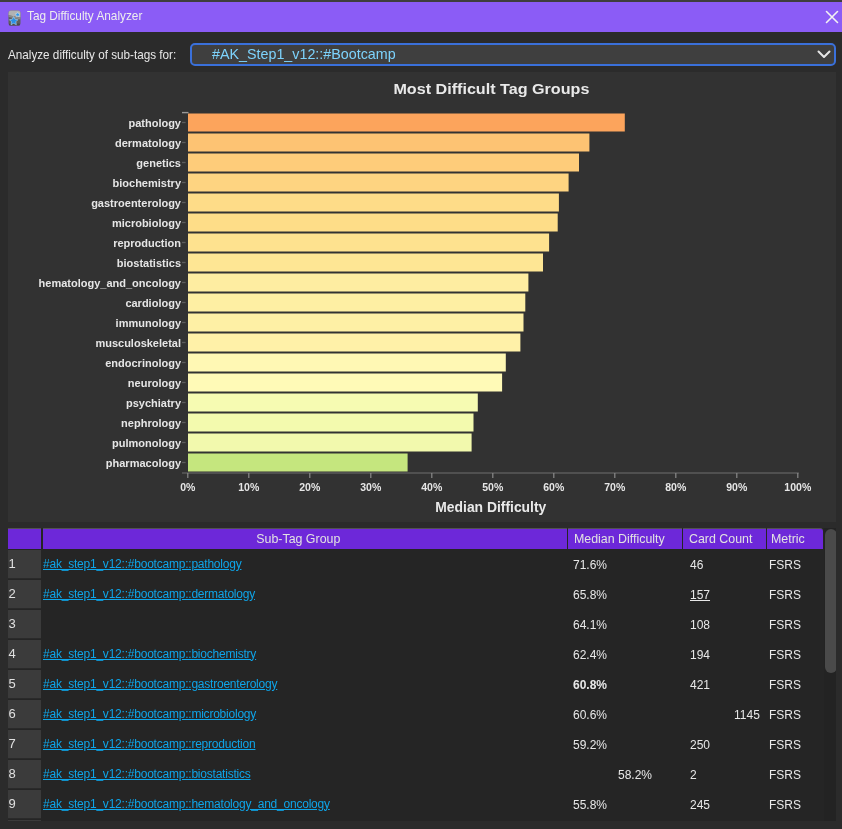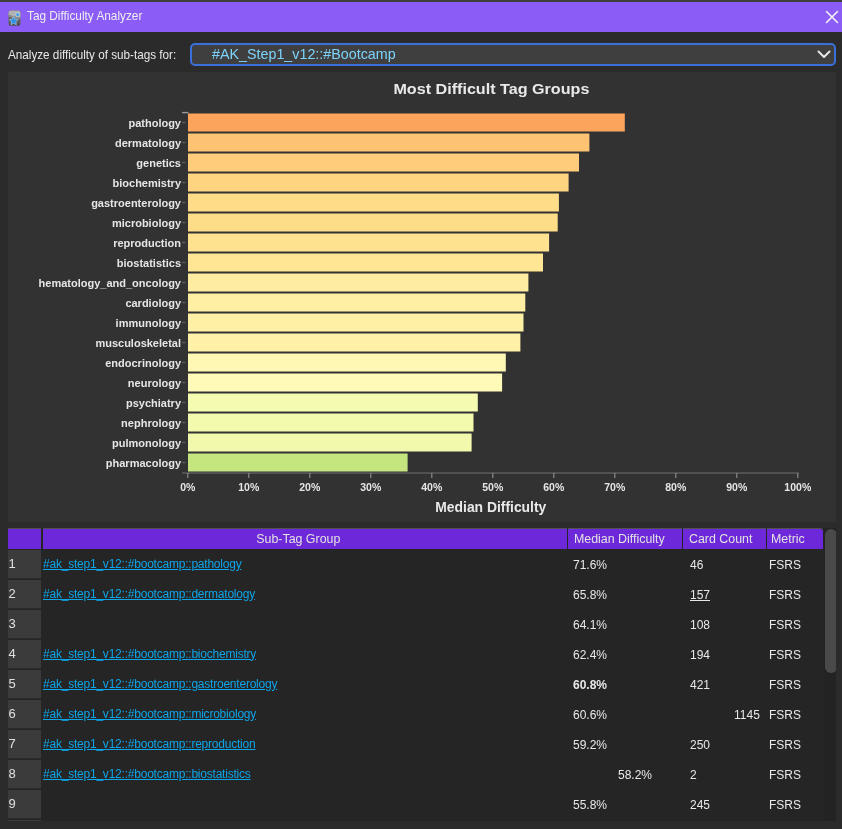--- a/index.html
+++ b/index.html
@@ -201,20 +201,21 @@
   </div>
   <div class="row" style="top:231.5px;">
     <div class="numcell">8</div>
     <div class="link">#ak_step1_v12::#bootcamp::biostatistics</div>
     <div class="val" style="left:565px;margin-left:45px;">58.2%</div>
     <div class="val" style="left:682px;">2</div>
     <div class="val" style="left:761px;">FSRS</div>
   </div>
   <div class="row" style="top:261.5px;">
     <div class="numcell">9</div>
+    <div class="link">#ak_step1_v12::#bootcamp::hematology_and_oncology</div>
     <div class="val" style="left:565px;">55.8%</div>
     <div class="val" style="left:682px;text-align:right;">245</div>
     <div class="val" style="left:761px;">FSRS</div>
   </div>
   <div class="row" style="top:291.5px;">
     <div class="numcell">10</div>
     <div class="link">#ak_step1_v12::#bootcamp::cardiology</div>
     <div class="val" style="left:565px;">55.3%</div>
     <div class="val" style="left:682px;">412</div>
     <div class="val" style="left:761px;">FSRS</div>

